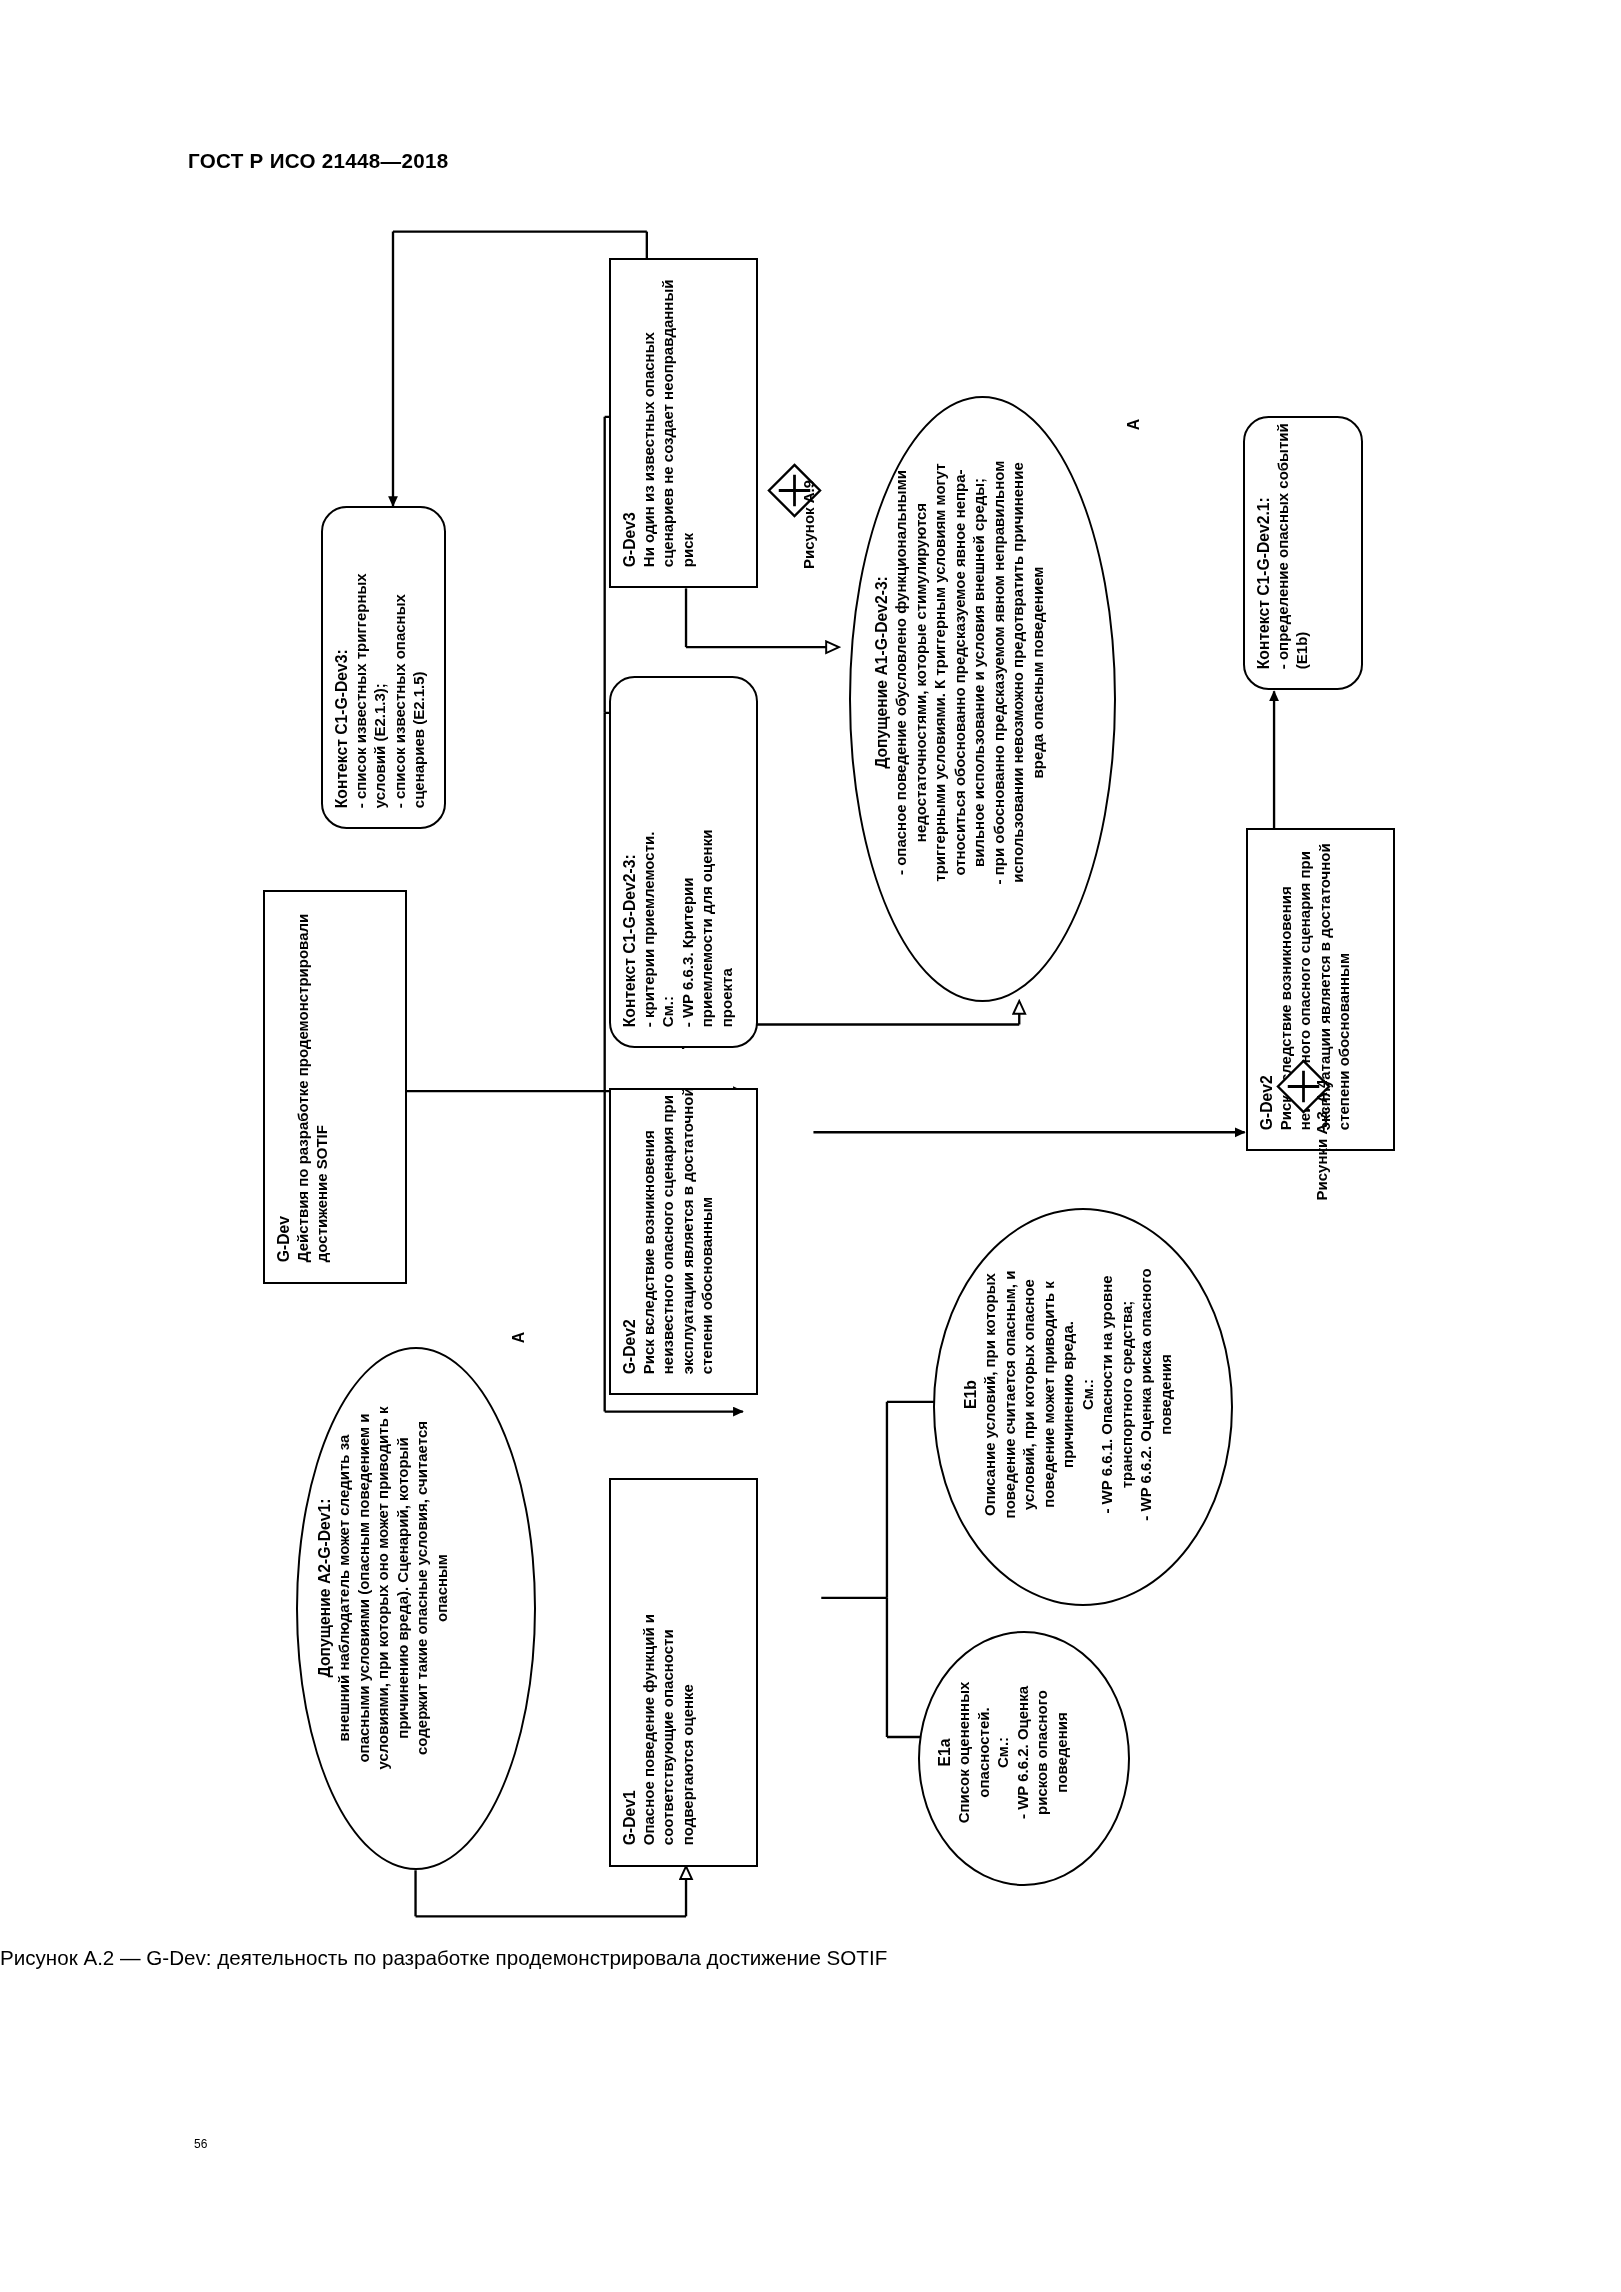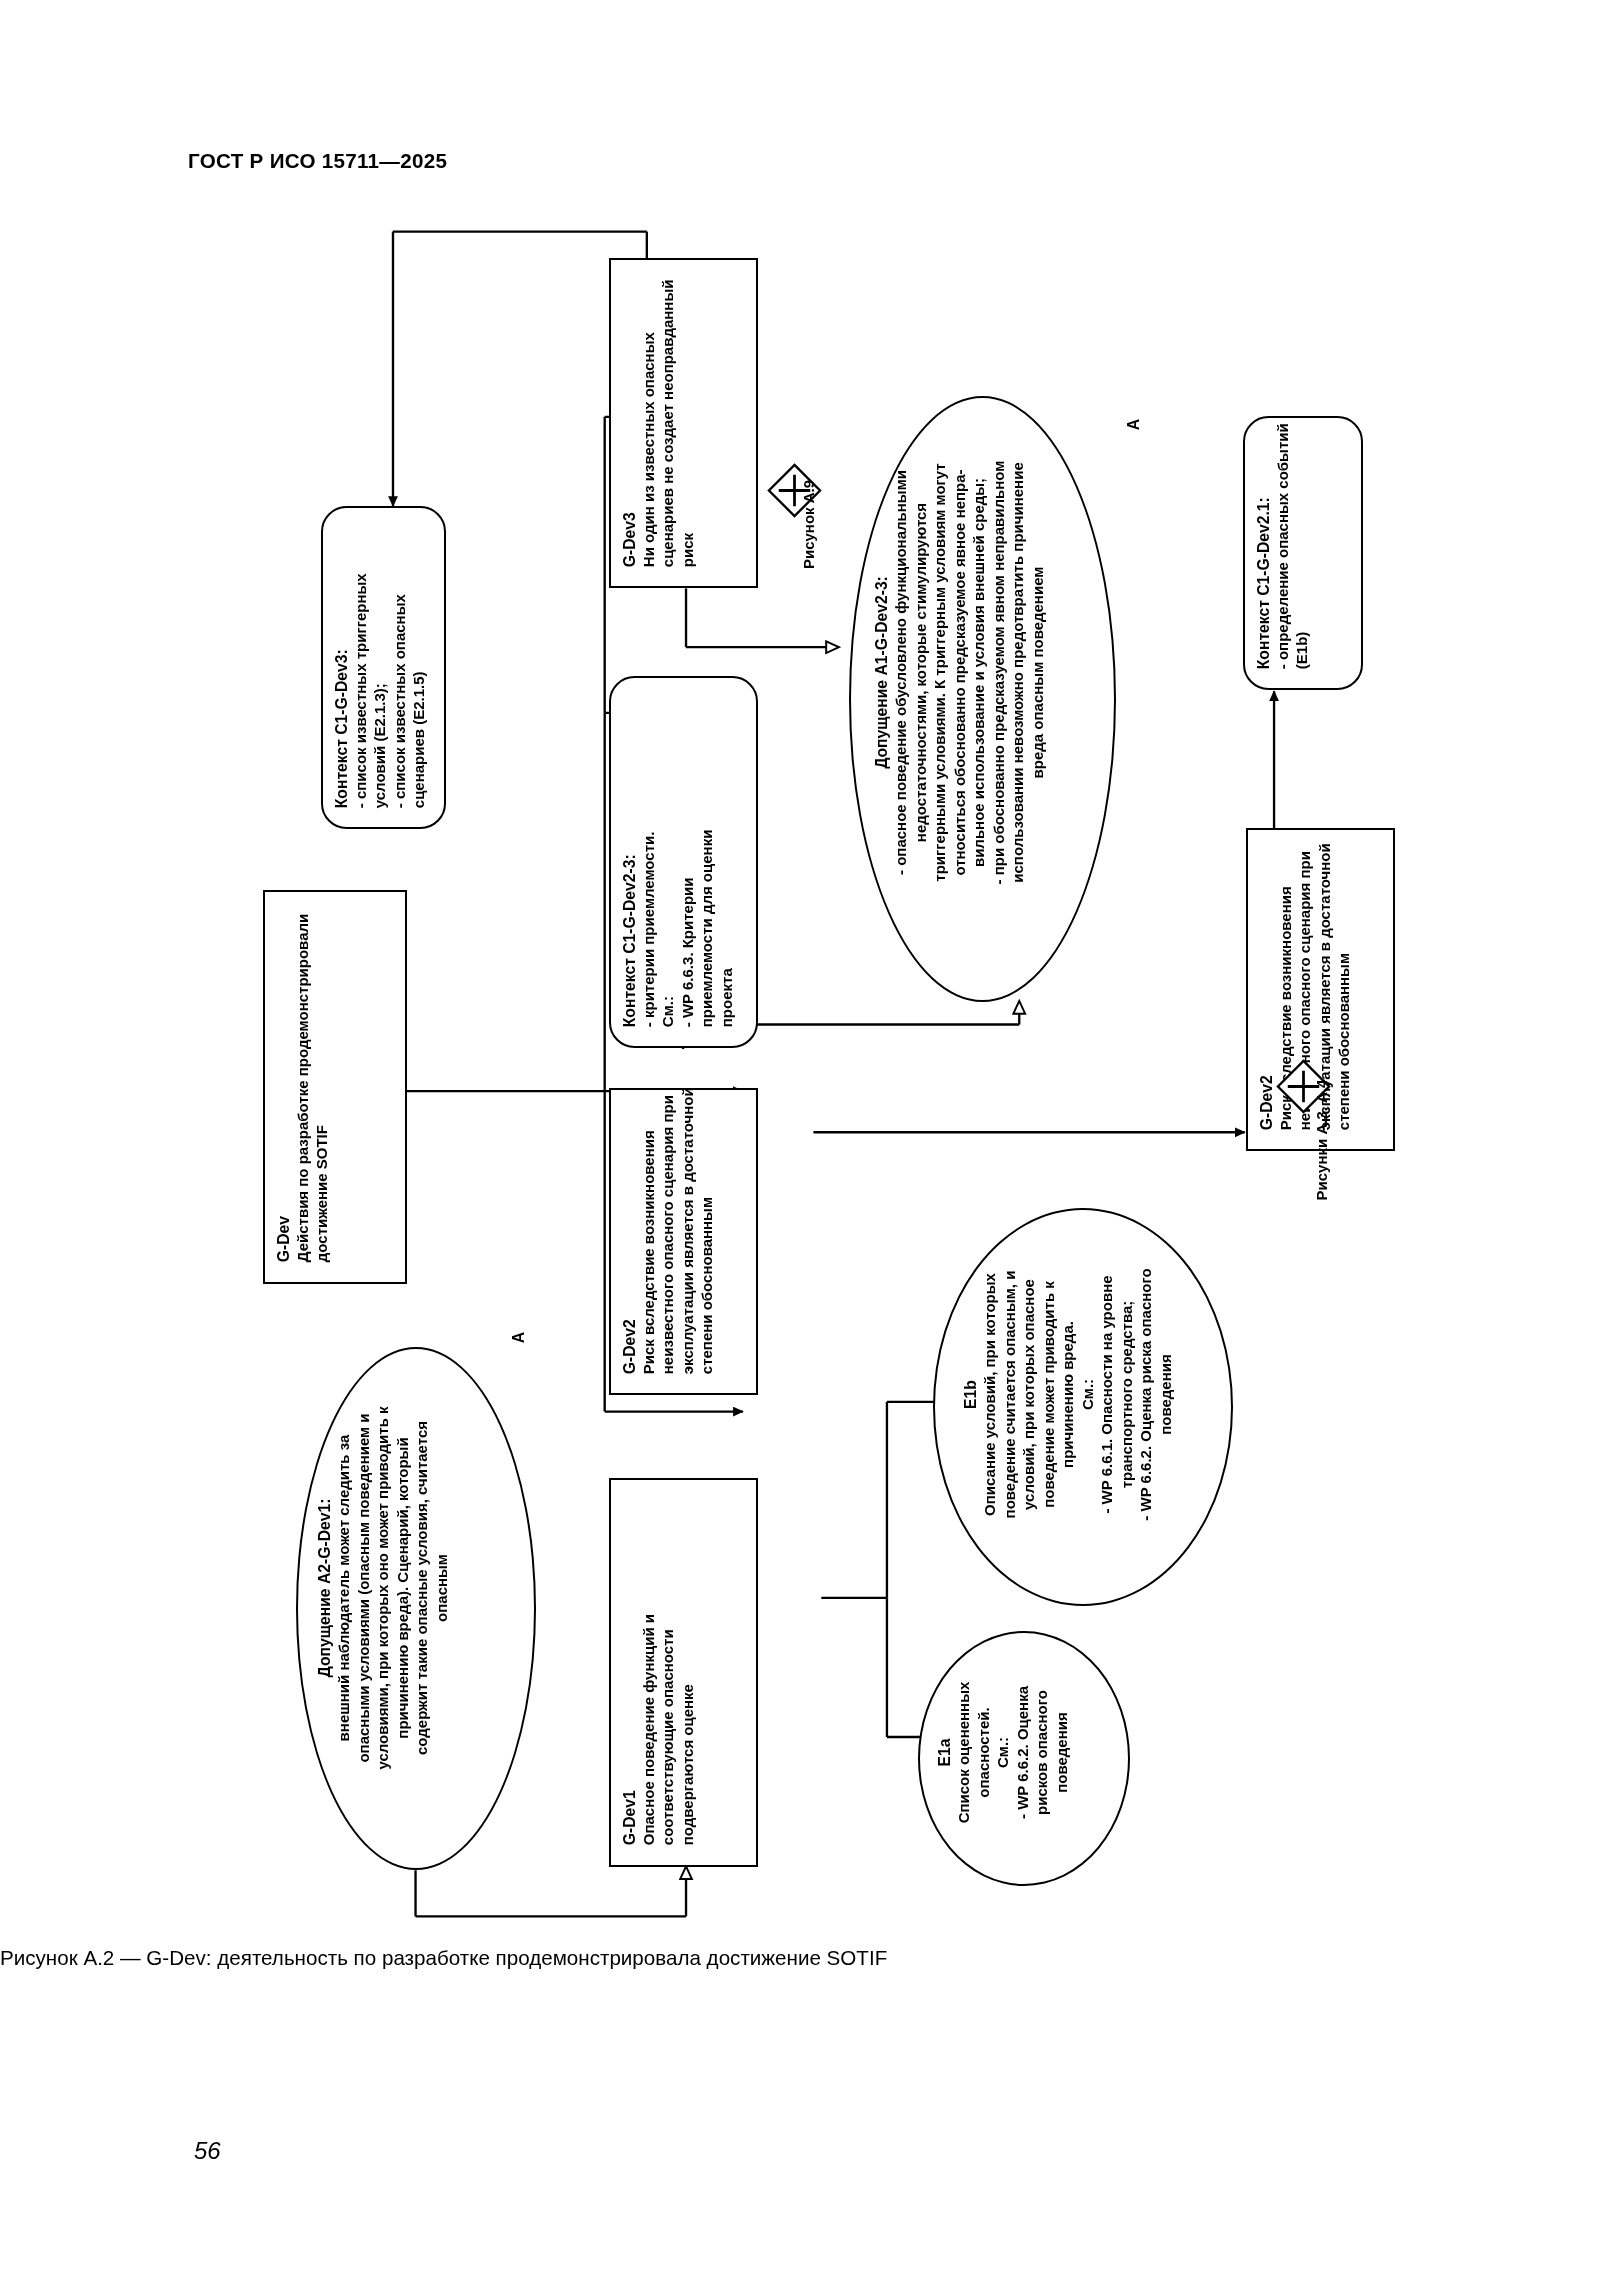--- a/index.html
+++ b/index.html
@@ -1,21 +1,21 @@
 <!DOCTYPE html>
 <html><head>
 <meta charset="utf-8">
 <style>
   html,body{margin:0;padding:0;background:#fff;}
   body{width:1621px;height:2293px;position:relative;
        font-family:"Liberation Sans","DejaVu Sans",sans-serif;color:#000;}
 
   
   .page-header{position:absolute;left:188px;top:149px;font-size:20.6px;font-weight:bold;letter-spacing:0.3px;}
-  .page-number{position:absolute;left:194px;top:2137px;font-size:24px;font-style:italic;}
+  .page-number{position:absolute;left:194px;top:2137px;font-size:12px;}
   .fig-caption{position:absolute;left:0;top:1946px;width:1621px;text-align:left;font-size:20.6px;}
 
   
   #diagram{position:absolute;left:0;top:0;width:1621px;height:2293px;}
   #diagram svg{position:absolute;left:0;top:0;}
 
   
   .node{position:absolute;box-sizing:border-box;}
   .rot{position:absolute;left:0;top:0;transform-origin:0 0;}
   .txt{font-size:15px;font-weight:bold;line-height:1.30;letter-spacing:0px;white-space:pre-wrap;}
@@ -25,21 +25,21 @@
   
   .box-sq{border:2.3px solid #000;background:#fff;}
   .box-rd{border:2.3px solid #000;border-radius:25.5px;background:#fff;}
   .ellipse{border:2.3px solid #000;border-radius:50%;background:#fff;}
 
   .small-note{font-size:15px;font-weight:bold;}
 </style>
 </head>
 <body>
 
-<div class="page-header">ГОСТ Р ИСО 15711—2025</div>
+<div class="page-header">ГОСТ Р ИСО 21448—2018</div>
 <div class="page-number">56</div>
 <div class="fig-caption">Рисунок А.2 — G-Dev: деятельность по разработке продемонстрировала достижение SOTIF</div>
 
 <div id="diagram">
 
   <svg width="1621" height="2293" viewBox="0 0 1654 2339">
     <defs>
       <marker id="arrFill" markerWidth="12" markerHeight="12" refX="10" refY="5" orient="auto" markerUnits="userSpaceOnUse">
         <path d="M0,0 L11,5 L0,10 z" fill="#000"></path>
       </marker>

